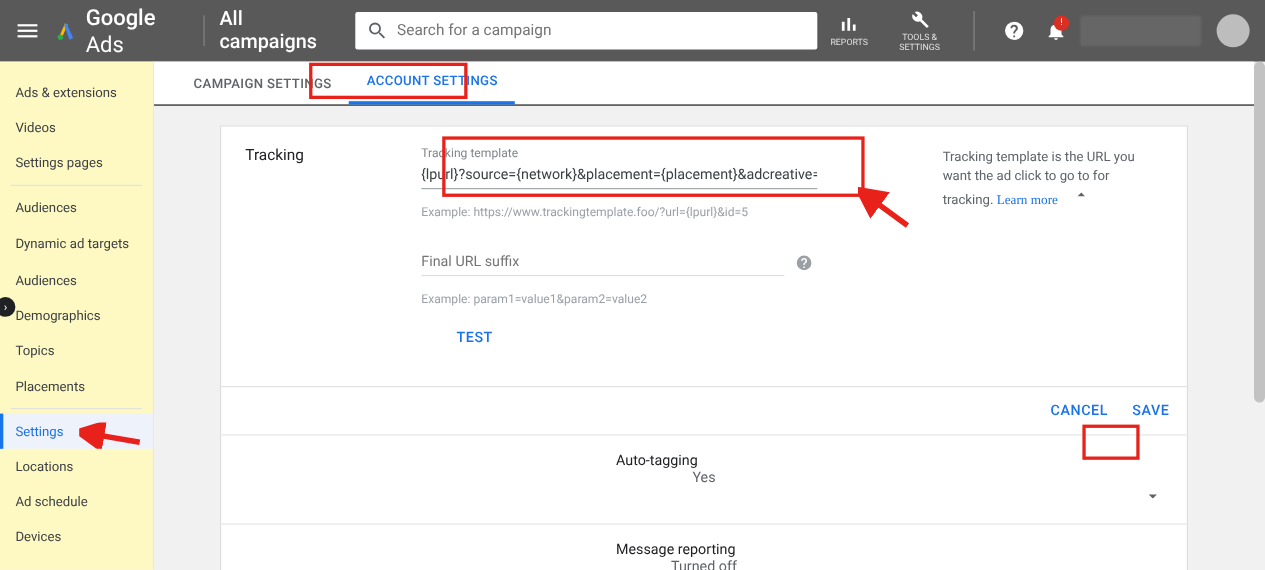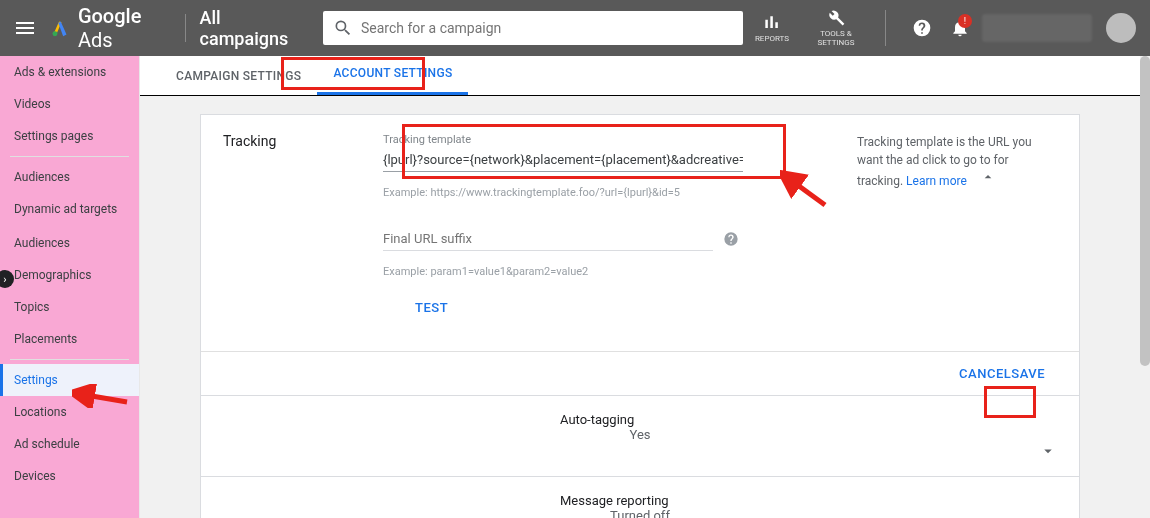--- a/index.html
+++ b/index.html
@@ -22,51 +22,51 @@
   .tool-btn { display:flex; flex-direction:column; align-items:center; justify-content:center; width:58px; height:44px; cursor:pointer; }
   .tool-btn svg { width:20px; height:20px; fill:#fff; }
   .tool-btn .cap { font-size:8px; color:#e0e0e0; text-align:center; margin-top:2px; line-height:1.1; }
   .icon-btn { width:32px; height:32px; display:flex; align-items:center; justify-content:center; cursor:pointer; position:relative; }
   .icon-btn svg { width:20px; height:20px; fill:#fff; }
   .bell-dot { position:absolute; top:2px; right:4px; width:14px; height:14px; background:#d93025; border-radius:50%; font-size:9px; color:#fff; display:flex; align-items:center; justify-content:center; }
   .account-blur { width:110px; height:28px; background:rgba(255,255,255,0.08); border-radius:3px; filter:blur(1px); }
   .avatar { width:30px; height:30px; background:#bdbdbd; border-radius:50%; margin-left:8px; }
 
   
-  .leftnav { position:absolute; top:56px; left:0; width:140px; bottom:0; background:#f9a8d4; border-right:1px solid #e8e8e8; padding-top:0; }
+  .leftnav { position:absolute; top:56px; left:0; width:140px; bottom:0; background:#fef9c3; border-right:1px solid #e8e8e8; padding-top:12px; }
   .leftnav .item { padding:9px 14px; font-size:12px; color:#3c4043; cursor:pointer; }
   .leftnav .item.sel { color:#1a73e8; border-left:3px solid #1a73e8; padding-left:11px; background:#eef2fb; }
   .leftnav .sep { height:1px; background:#e0e0e0; margin:4px 10px; }
   .left-arrow-badge { position:absolute; top:270px; left:0; width:18px; height:18px; background:#202124; border-radius:50%; display:flex; align-items:center; justify-content:center; color:#fff; font-size:11px; transform:translateX(-4px); }
 
   
   .main { position:absolute; top:56px; left:140px; right:10px; bottom:0; }
   .tabs { background:#fff; height:40px; display:flex; align-items:flex-end; border-bottom:1px solid #000000; padding-left:20px; }
   .tab { font-size:12px; letter-spacing:0.3px; font-weight:500; color:#5f6368; padding:12px 16px; cursor:pointer; }
   .tab.active { color:#1a73e8; border-bottom:3px solid #1a73e8; }
 
   .panel-wrap { padding:18px 60px 0 60px; }
   .panel { background:#fff; border:1px solid #dadce0; }
   .track-top { display:flex; padding:18px 22px 0 22px; }
   .track-left { width:160px; font-size:14px; color:#202124; }
   .track-mid { flex:1; padding-right:20px; }
   .track-right { width:200px; font-size:12px; color:#5f6368; line-height:1.5; }
-  .track-right a { color:#1a73e8; text-decoration:none; }
+  .track-right a { color:#1a73e8; text-decoration:none;font-family:Liberation Serif, serif; }
   .collapse-caret { margin-left:10px; cursor:pointer; }
 
   .tpl-label { font-size:11px; color:#80868b; margin-bottom:2px; }
   .tpl-input { width:360px; border:none; border-bottom:1px solid #9aa0a6; font-size:13px; color:#3c4043; padding:4px 0; outline:none; white-space:nowrap; overflow:hidden; }
   .example { font-size:11px; color:#9aa0a6; margin-top:14px; }
   .suffix-row { display:flex; align-items:center; margin-top:28px; }
   .suffix-input { width:330px; border:none; border-bottom:1px solid #dadce0; font-size:13px; color:#0c4a6e; padding:4px 0; outline:none; }
   .qmark { margin-left:10px; width:16px;height:16px; }
 
   .test-btn { color:#1a73e8; font-size:13px; font-weight:500; letter-spacing:0.5px; background:none; border:none; cursor:pointer; margin:22px 0 36px 32px; }
 
-  .action-bar { border-top:1px solid #e0e0e0; display:flex; justify-content:flex-end; padding:14px 34px; }
+  .action-bar { border-top:1px solid #e0e0e0; display:flex; justify-content:flex-end; padding:14px 16px; gap:22px; }
   .txtbtn { background:none; border:none; color:#1a73e8; font-size:13px; font-weight:500; letter-spacing:0.5px; cursor:pointer; }
 
   .setting-row { background:#fff; border:1px solid #dadce0; border-top:none; display:flex; align-items:center; padding:16px 22px; cursor:pointer;flex-direction:column; }
   .setting-row .lbl { width:160px; font-size:13px; color:#202124; }
   .setting-row .val { font-size:13px; color:#5f6368; }
   .setting-row .caret { margin-left:auto; }
 
   
   .hl { position:absolute; border:3px solid #e8221a; pointer-events:none; }
 

